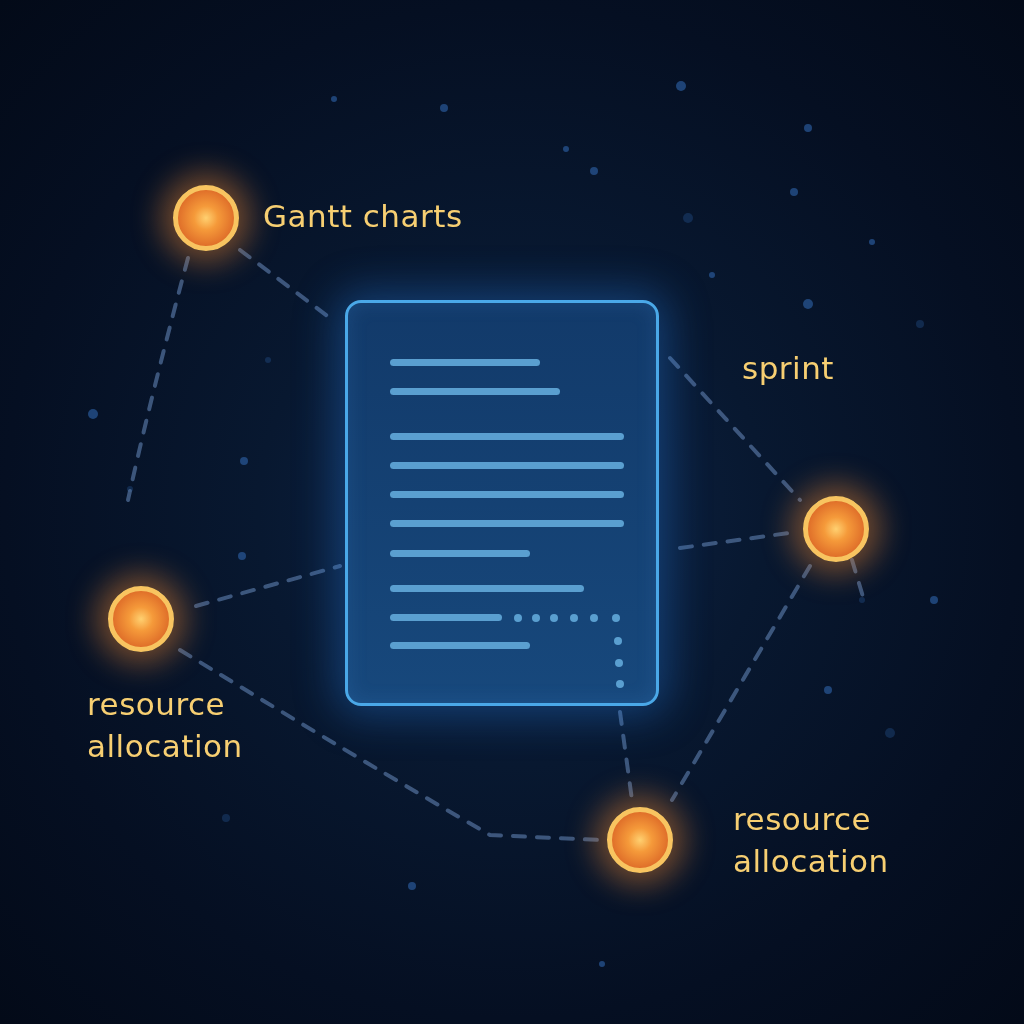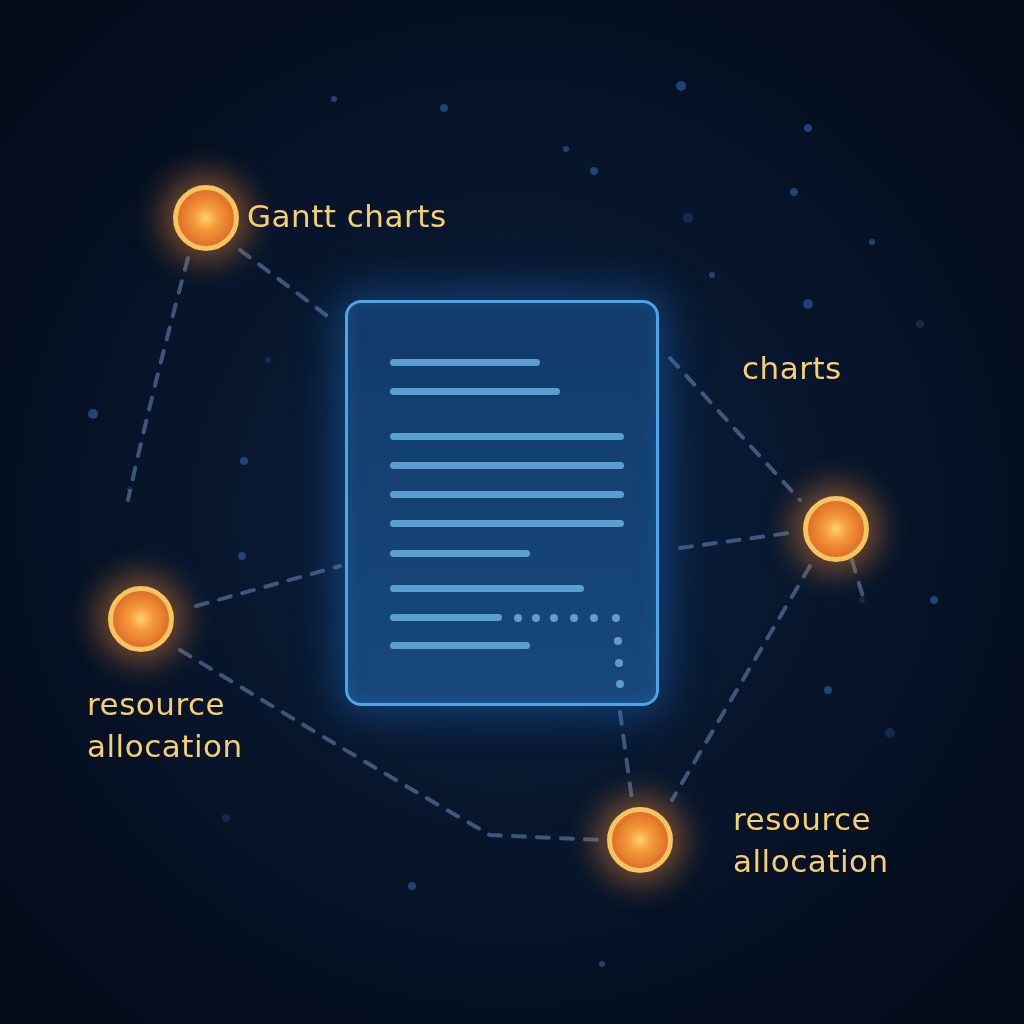--- a/index.html
+++ b/index.html
@@ -103,25 +103,25 @@
     <div class="doc-dot" style="left:266px;top:334px"></div>
     <div class="doc-dot" style="left:267px;top:356px"></div>
     <div class="doc-dot" style="left:268px;top:377px"></div>
   </div>
 
   <div class="node" style="left:206px;top:218px"></div>
   <div class="node" style="left:836px;top:529px"></div>
   <div class="node" style="left:141px;top:619px"></div>
   <div class="node" style="left:640px;top:840px"></div>
 
-  <div class="label" style="left:247px;top:195px">
+  <div class="label" style="left:263px;top:195px">
     <span>Gantt charts</span>
   </div>
   <div class="label" style="left:742px;top:347px">
-    <span>charts</span>
+    <span>sprint</span>
   </div>
   <div class="label" style="left:87px;top:683px">
     <span>resource</span>
     <span>allocation</span>
   </div>
   <div class="label" style="left:733px;top:798px">
     <span>resource</span>
     <span>allocation</span>
   </div>
 

